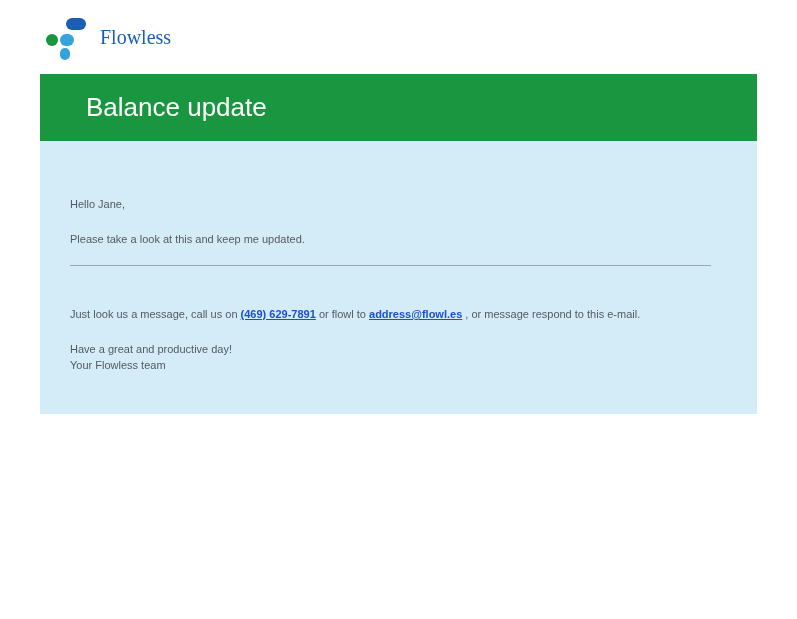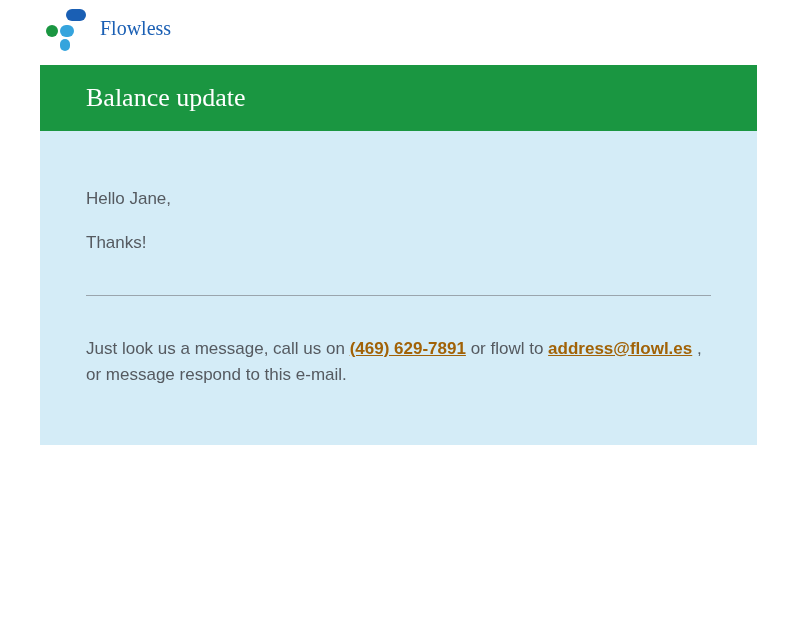--- a/index.html
+++ b/index.html
@@ -9,21 +9,21 @@
     }
     body {
       font-family: Arial, Helvetica, sans-serif;
       background: #ffffff;
       width: 797px;
       height: 619px;
     }
     .logo-bar {
       display: flex;
       align-items: center;
-      padding: 3px 40px 12px 40px;
+      padding: 12px 40px 12px 40px;
       gap: 10px;
     }
     .logo-icon {
       width: 50px;
       height: 50px;
       display: flex;
       align-items: center;
       justify-content: center;
     }
     .brand-name {
@@ -34,41 +34,40 @@
     .email-container {
       margin: 0 40px;
       background: #d4ecf7;
     }
     .email-header {
       background: #1a9641;
       color: #ffffff;
       padding: 18px 46px;
       font-size: 26px;
       font-weight: 400;
-      font-family: Liberation Serif, serif;
     }
     .email-body {
-      padding: 55px 46px 40px 46px;
+      padding: 55px 46px 40px 30px;
       color: #555a60;
-      font-size: 17px;
+      font-size: 11px;
       line-height: 1.5;
     }
     .body-line {
       margin-bottom: 18px;
     }
     .body-line.last-top {
       margin-bottom: 40px;
     }
     hr.divider {
       border: none;
       border-top: 1px solid #9aa5ad;
       margin-bottom: 40px;
     }
     .email-link {
-      color: #a16207;
+      color: #1d4ed8;
       font-weight: bold;
       text-decoration: underline;
     }
     .footer-line {
       margin-bottom: 0;
     }
   </style>
 </head>
 <body>
 
@@ -81,23 +80,25 @@
       <circle cx="12" cy="28" r="6" fill="#1a9641"></circle>
     </svg>
   </div>
   <div class="brand-name">Flowless</div>
 </div>
 
 <div class="email-container">
   <div class="email-header">Balance update</div>
   <div class="email-body">
     <p class="body-line">Hello Jane,</p>
-    <p class="body-line last-top">Thanks!</p>
+    <p class="body-line">Please take a look at this and keep me updated.</p>
 
     <hr class="divider">
 
 
     <p class="body-line">
       <span>Just look us a message, call us on </span><a class="email-link">(469) 629-7891</a><span> or flowl to </span><a class="email-link">address@flowl.es</a><span> , or message respond to this e-mail.</span>
     </p>
 
+    <p class="footer-line">Have a great and productive day!</p>
+    <p class="footer-line">Your Flowless team</p>
   </div>
 </div>
 
 </body></html>

